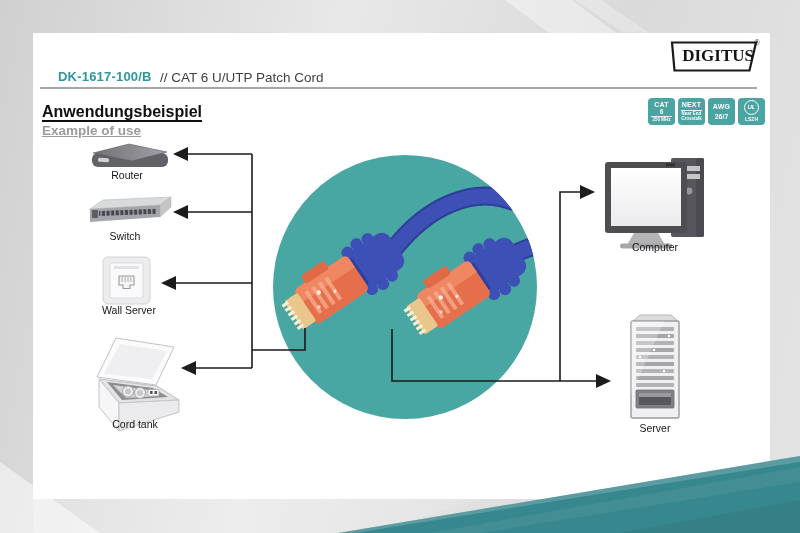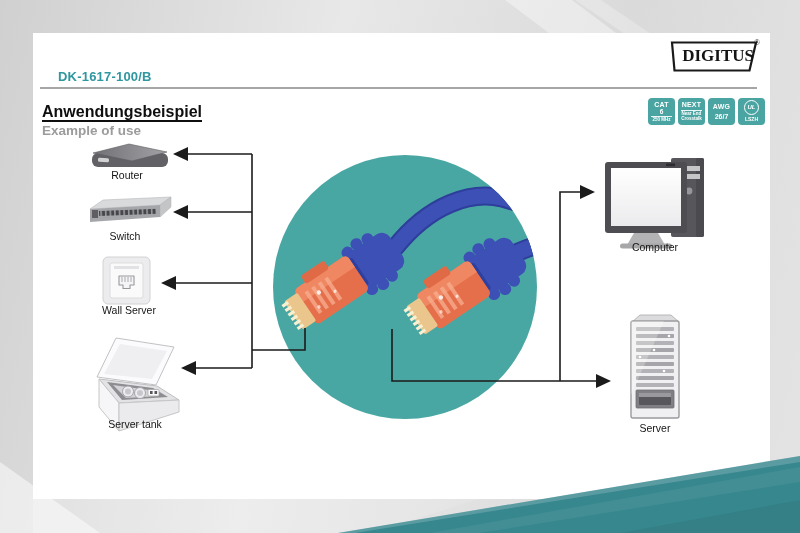--- a/index.html
+++ b/index.html
@@ -22,21 +22,21 @@
   .b2{font-size:6.5px;line-height:6px;}
   .bdiv{height:1px;background:rgba(255,255,255,.9);margin:1px 3px;}
   .btiny{font-size:4.5px;line-height:4.6px;}
   .badge.awg .b1{margin-top:5px;}
   .badge.awg .b2{font-size:7px;line-height:7px;margin-top:2px;}
   .ul-circle{width:13px;height:13px;border:1.2px solid #fff;border-radius:50%;margin:2px auto 0;
              font-size:6px;line-height:12px;font-style:italic;}
   .ul-label{font-size:5px;line-height:6px;margin-top:1px;}
   .title-de{position:absolute;left:42px;top:103px;font-size:16px;font-weight:bold;color:#0f0f0f;
             text-decoration:underline;text-decoration-thickness:2px;text-underline-offset:3px;}
-  .title-en{position:absolute;left:42px;top:123px;font-size:13.5px;font-weight:bold;color:#9c9c9c;}
+  .title-en{position:absolute;left:42px;top:123px;font-size:13.5px;font-weight:bold;color:#9c9c9c;text-decoration:underline;}
   .device-label{position:absolute;width:100px;text-align:center;font-size:10.5px;font-weight:normal;color:#151515;}
   .lbl-router{left:77px;top:169px;}
   .lbl-switch{left:75px;top:230px;}
   .lbl-wall-outlet{left:79px;top:304px;}
   .lbl-floor-tank{left:85px;top:418px;}
   .lbl-computer{left:605px;top:241px;}
   .lbl-server{left:605px;top:422px;}
 </style>
 </head>
 <body>
@@ -56,20 +56,21 @@
     <polygon points="480,499 770,465 800,460 800,533 370,533" fill="#ffffff" opacity=".12"></polygon>
     <g>
       <polygon points="338,533 800,456 800,533" fill="#37878e"></polygon>
       <polygon points="338,533 800,456 800,462 355,533" fill="#ffffff" opacity=".18"></polygon>
       <polygon points="430,533 800,467 800,482 480,533" fill="#ffffff" opacity=".06"></polygon>
       <polygon points="620,533 800,500 800,533" fill="#000000" opacity=".05"></polygon>
     </g>
   </svg>
 
   <div class="product-code">DK-1617-100/B</div>
+  <div class="product-title">// CAT 6 U/UTP Patch Cord</div>
   <div class="header-rule"></div>
 
   <div class="logo">
     <svg width="88" height="31" viewBox="0 0 88 31">
       <polygon points="2,1.5 86,1.5 79.5,29.5 4.5,29.5" fill="#ffffff" stroke="#1a1a1a" stroke-width="2.2"></polygon>
     </svg>
     <span class="logo-text">DIGITUS</span>
     <span class="registered">®</span>
   </div>
 
@@ -273,17 +274,17 @@
       <polygon points="631,321 664,321 631,395" fill="#ffffff" opacity=".25"></polygon>
       <rect x="636" y="390" width="38" height="18" rx="1" fill="#808084" stroke="#6f6f73" stroke-width="0.8"></rect>
       <rect x="639" y="393" width="32" height="12" rx="1" fill="#58585c"></rect>
       <rect x="639" y="393" width="32" height="4" fill="#9a9a9e"></rect>
     </g>
   </svg>
 
   <div class="device-label lbl-router">Router</div>
   <div class="device-label lbl-switch">Switch</div>
   <div class="device-label lbl-wall-outlet">Wall Server</div>
-  <div class="device-label lbl-floor-tank">Server tank</div>
+  <div class="device-label lbl-floor-tank">Cord tank</div>
   <div class="device-label lbl-computer">Computer</div>
   <div class="device-label lbl-server">Server</div>
 
 </div>
 
 </body></html>

